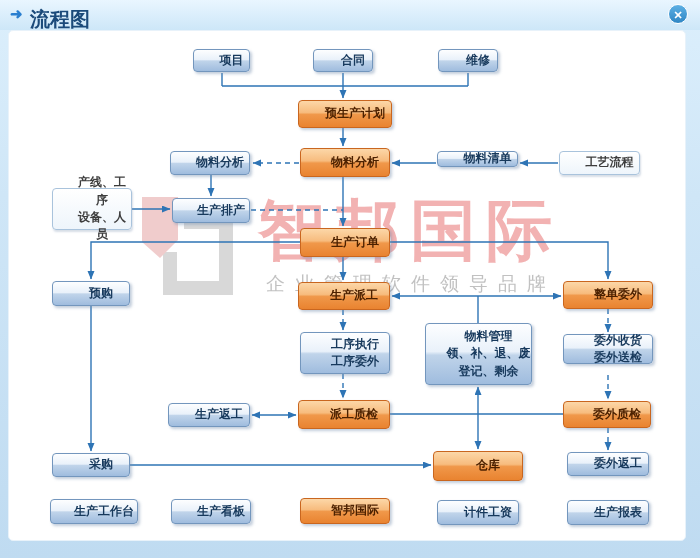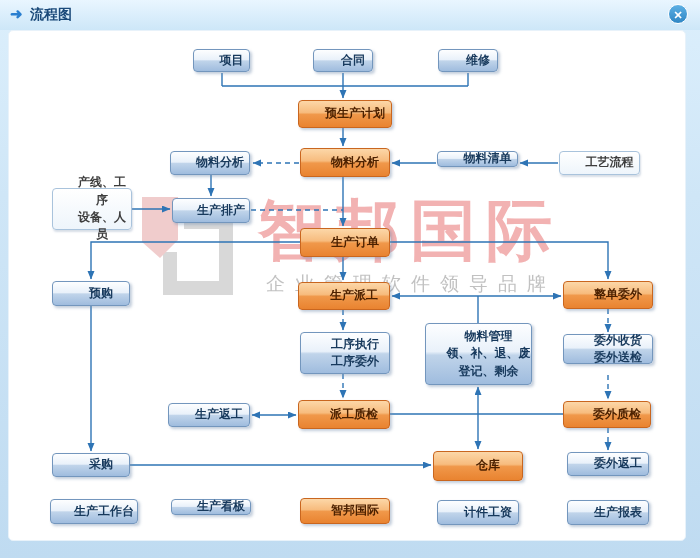--- a/index.html
+++ b/index.html
@@ -3,21 +3,21 @@
 <meta charset="utf-8">
 <style>
   html,body{margin:0;padding:0;}
   #app{position:relative;width:700px;height:558px;overflow:hidden;
        font-family:"Liberation Sans",sans-serif;
        background:linear-gradient(180deg,#dceffc 0%,#cfe6f7 35%,#bfdbf1 100%);}
   
   .titlebar{position:absolute;left:0;top:0;width:700px;height:30px;
        background:linear-gradient(180deg,#e9f6ff 0%,#cde7f8 100%);}
   .title-arrow{position:absolute;left:10px;top:5px;font-size:15px;font-weight:bold;color:#2a7fd0;}
-  .title-text{position:absolute;left:30px;top:6px;font-size:14px;font-weight:bold;color:#1b4a7a;}
+  .title-text{position:absolute;left:30px;top:6px;font-size:20px;font-weight:bold;color:#1b4a7a;}
   .close-btn{position:absolute;left:668px;top:4px;width:20px;height:20px;border-radius:50%;
        background:linear-gradient(180deg,#5db0e4,#2f86c4);border:1px solid #fff;
        color:#fff;font-size:11px;font-weight:bold;text-align:center;line-height:20px;cursor:pointer;box-sizing:border-box;}
   
   .canvas{position:absolute;left:8px;top:30px;width:678px;height:511px;background:#ffffff;
        border:1px solid #e8f2fa;border-radius:5px;box-sizing:border-box;}
   
   .wm{position:absolute;z-index:1;}
   .wm-brand{left:258px;top:197px;font-size:66px;line-height:1;font-weight:bold;
        letter-spacing:10px;color:rgba(223,62,62,.40);font-family:"DejaVu Serif",serif;white-space:nowrap;}
@@ -134,18 +134,18 @@
 
   <div class="node blue" style="left:168px;top:403px;width:82px;height:24px">生产返工</div>
   <div class="node orange" style="left:298px;top:400px;width:92px;height:29px">派工质检</div>
   <div class="node orange" style="left:563px;top:401px;width:88px;height:27px">委外质检</div>
 
   <div class="node blue" style="left:52px;top:453px;width:78px;height:24px">采购</div>
   <div class="node orange" style="left:433px;top:451px;width:90px;height:30px">仓库</div>
   <div class="node blue" style="left:567px;top:452px;width:82px;height:24px">委外返工</div>
 
   <div class="node blue" style="left:50px;top:499px;width:88px;height:25px">生产工作台</div>
-  <div class="node blue" style="left:171px;top:499px;width:80px;height:16px">生产看板</div>
+  <div class="node blue" style="left:171px;top:499px;width:80px;height:25px">生产看板</div>
   <div class="node orange" style="left:300px;top:498px;width:90px;height:26px">智邦国际</div>
   <div class="node blue" style="left:437px;top:500px;width:82px;height:25px">计件工资</div>
   <div class="node blue" style="left:567px;top:500px;width:82px;height:25px">生产报表</div>
 
 </div>
 
 </body></html>

